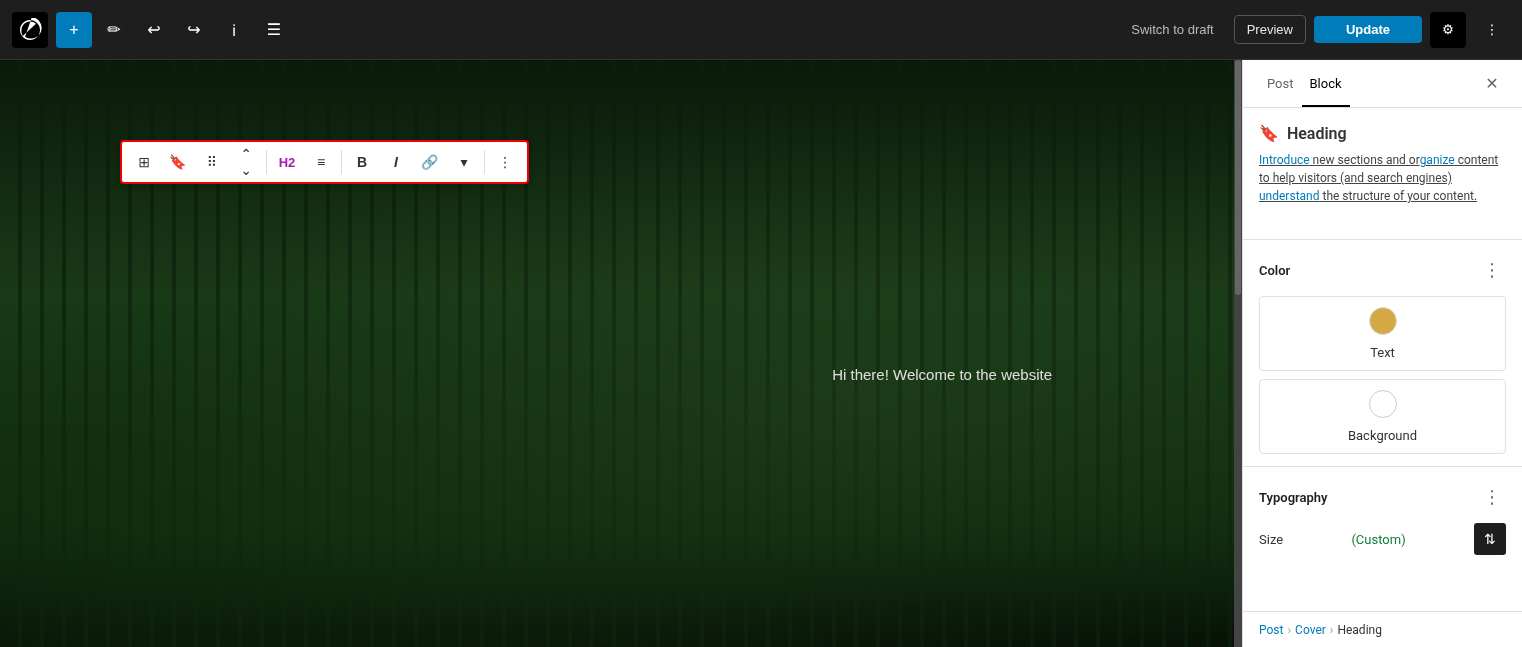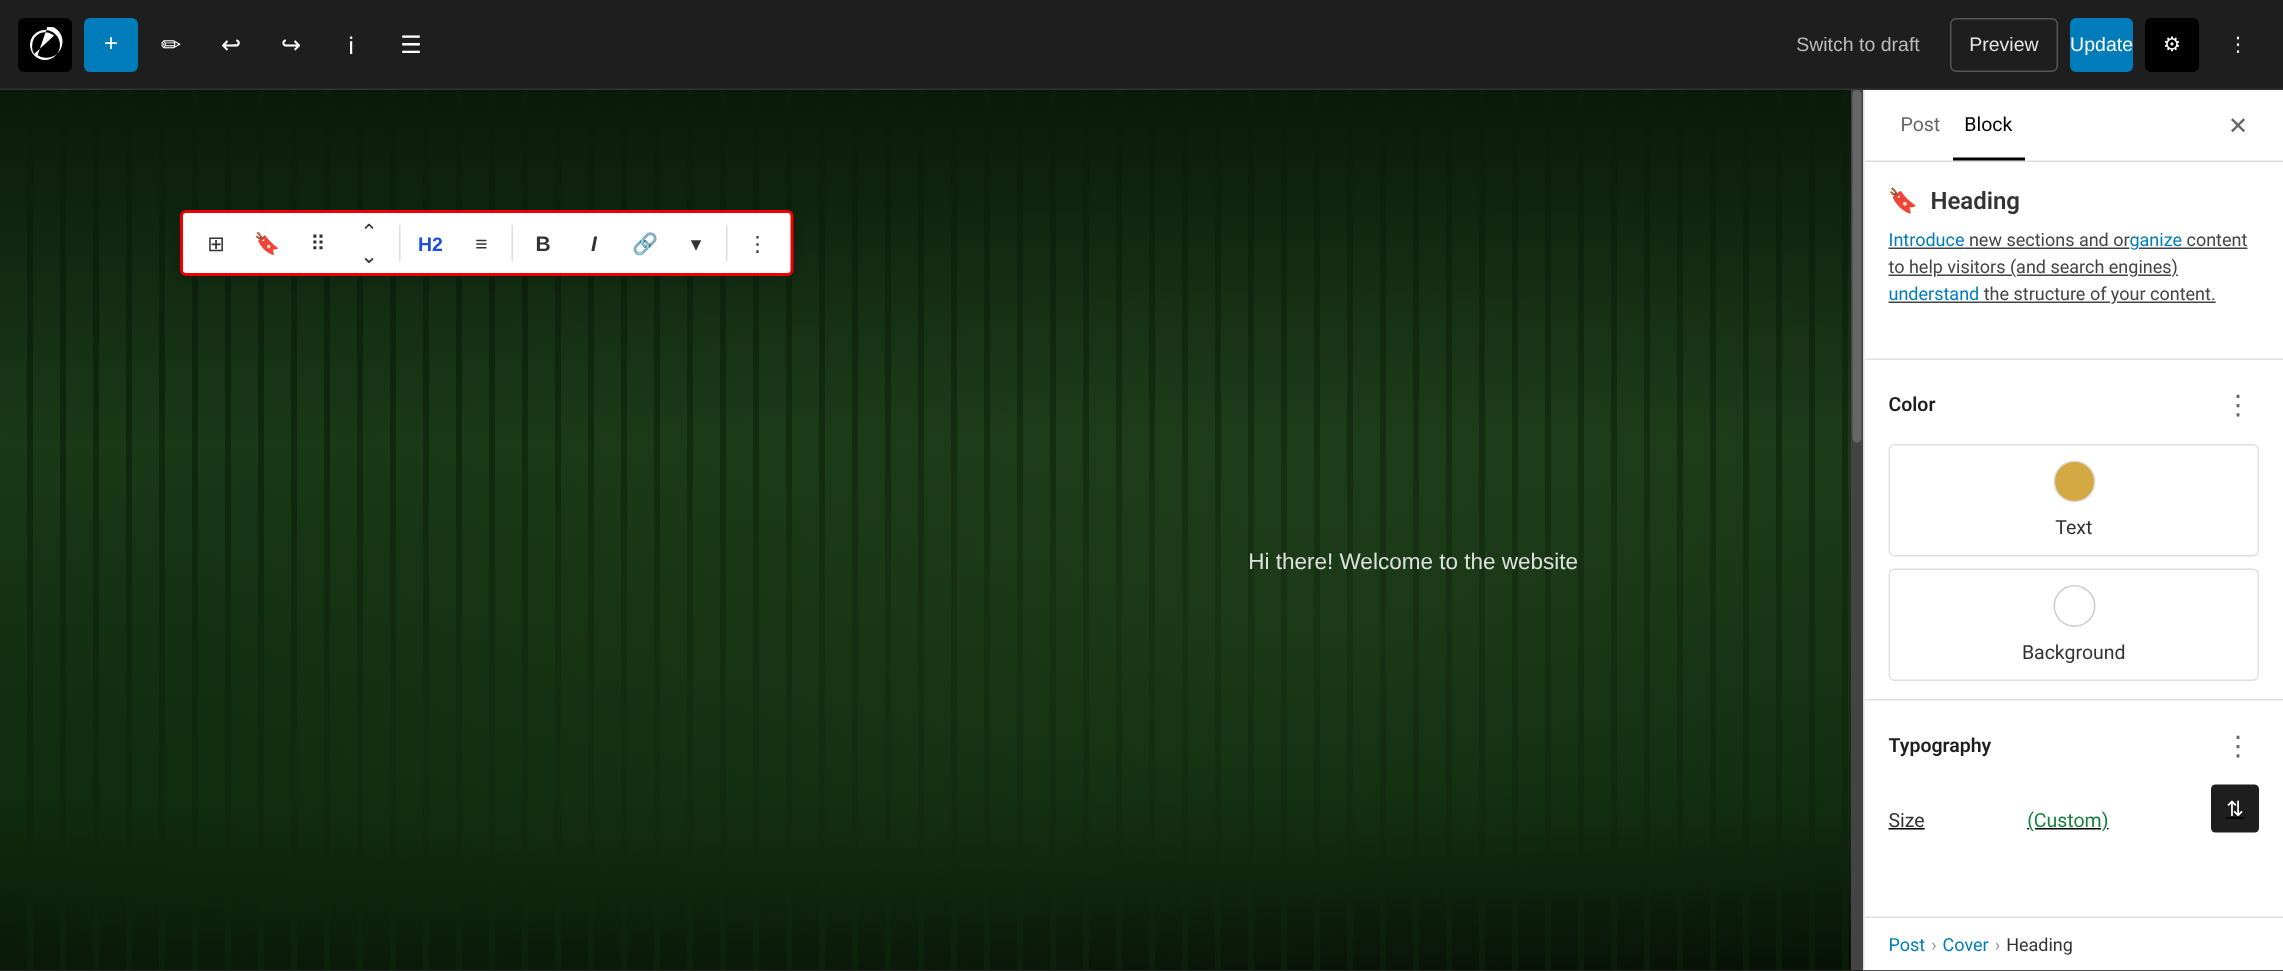--- a/index.html
+++ b/index.html
@@ -16,32 +16,32 @@
       flex-shrink: 0;
     }
     .wp-logo svg { width: 24px; height: 24px; fill: white; }
     .toolbar-btn {
       width: 36px; height: 36px; background: transparent; border: none; cursor: pointer;
       display: flex; align-items: center; justify-content: center; border-radius: 4px;
       color: #fff; font-size: 16px;
     }
     .toolbar-btn.add-btn { background: #007cba; color: white; border-radius: 4px; }
     .toolbar-spacer { flex: 1; }
-    .top-right-actions { display: flex; gap: 8px; }
+    .top-right-actions { display: flex; align-items: center; gap: 8px; }
     .switch-draft-btn {
       background: transparent; border: none; color: #bbb; cursor: pointer;
       font-size: 13px; padding: 6px 12px; border-radius: 4px;
     }
     .preview-btn {
       background: transparent; border: 1px solid #555; color: #e5e5e5; cursor: pointer;
       font-size: 13px; padding: 6px 12px; border-radius: 4px;
     }
     .update-btn {
       background: #007cba; border: none; color: white; cursor: pointer;
-      font-size: 13px; padding: 6px 0; border-radius: 4px; font-weight: 400;
+      font-size: 13px; padding: 6px 32px; border-radius: 4px; font-weight: 700;
     }
     .settings-btn {
       width: 36px; height: 36px; background: #000; border: none; cursor: pointer;
       display: flex; align-items: center; justify-content: center; border-radius: 4px;
       color: #fff;
     }
     .kebab-btn {
       width: 36px; height: 36px; background: transparent; border: none; cursor: pointer;
       display: flex; align-items: center; justify-content: center; border-radius: 4px;
       color: #fff;
@@ -87,21 +87,21 @@
       display: flex; align-items: center; gap: 2px;
       background: white; border: 2px solid #e00; border-radius: 4px;
       padding: 4px 6px; box-shadow: 0 2px 8px rgba(0,0,0,0.2);
     }
     .bt-btn {
       width: 32px; height: 32px; background: transparent; border: none; cursor: pointer;
       display: flex; align-items: center; justify-content: center; border-radius: 3px;
       color: #333; font-size: 14px;
     }
     .bt-divider { width: 1px; height: 24px; background: #ddd; margin: 0 2px; }
-    .bt-h2 { font-weight: bold; font-size: 13px; color: #1d4ed8; }
+    .bt-h2 { font-weight: bold; font-size: 13px; color: #a21caf; }
     .bt-bold { font-weight: 900; }
     .bt-italic { font-style: italic; font-weight: bold; }
 
     
     #heading-text {
       position: absolute; top: 185px; left: 120px; z-index: 5;
       font-size: 52px; font-weight: 300; color: #d4a843;
       font-family: Georgia, serif; letter-spacing: 1px;
     }
     #sub-text {
@@ -171,23 +171,22 @@
     
     .warning-box {
       background: #fef9ec; border-left: 3px solid #daa520;
       padding: 12px; border-radius: 2px; margin: 8px 0 16px 0;
       font-size: 12px; color: #555; line-height: 1.5;
     }
 
     
     .typography-section { margin-top: 8px; }
     .size-row {
-      display: flex; align-items: flex-end; justify-content: space-between;
+      display: flex; align-items: center; justify-content: space-between;
       margin-top: 8px;
-      text-decoration: underline;
     }
     .size-label { font-size: 13px; color: #333; }
     .size-custom { font-size: 13px; color: #15803d; }
     .size-icon-btn {
       width: 32px; height: 32px; background: #1e1e1e; border: none; cursor: pointer;
       display: flex; align-items: center; justify-content: center; border-radius: 3px;
       color: white; font-size: 14px;
     }
 
     

